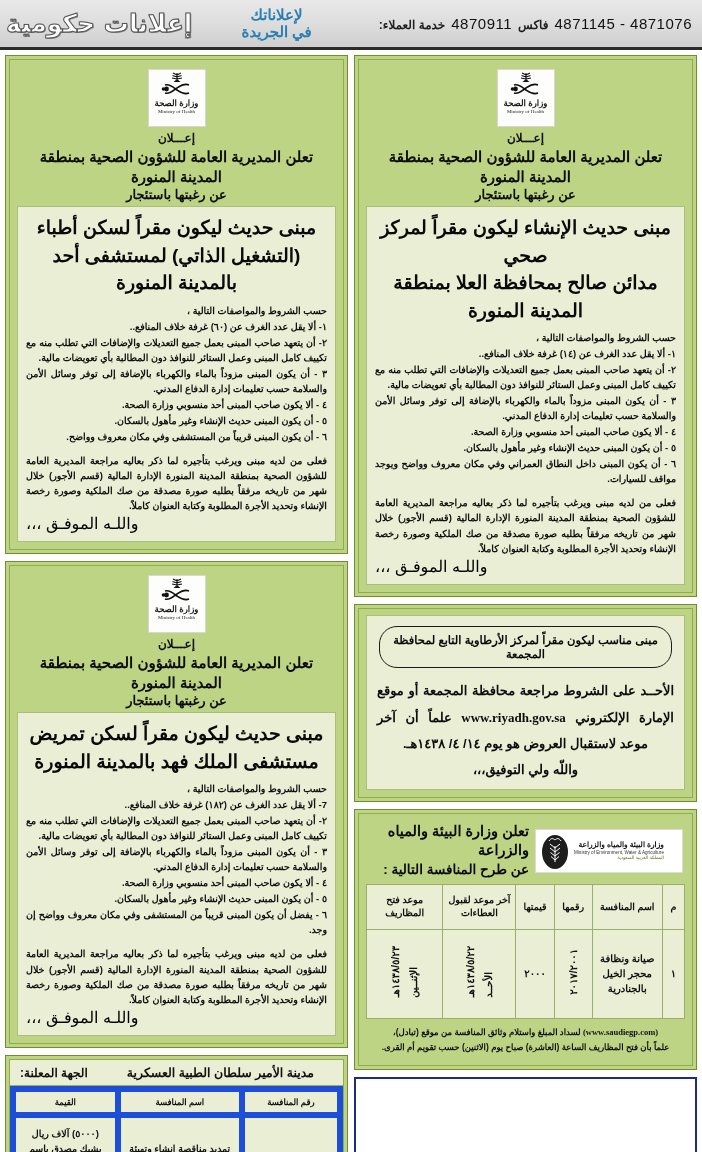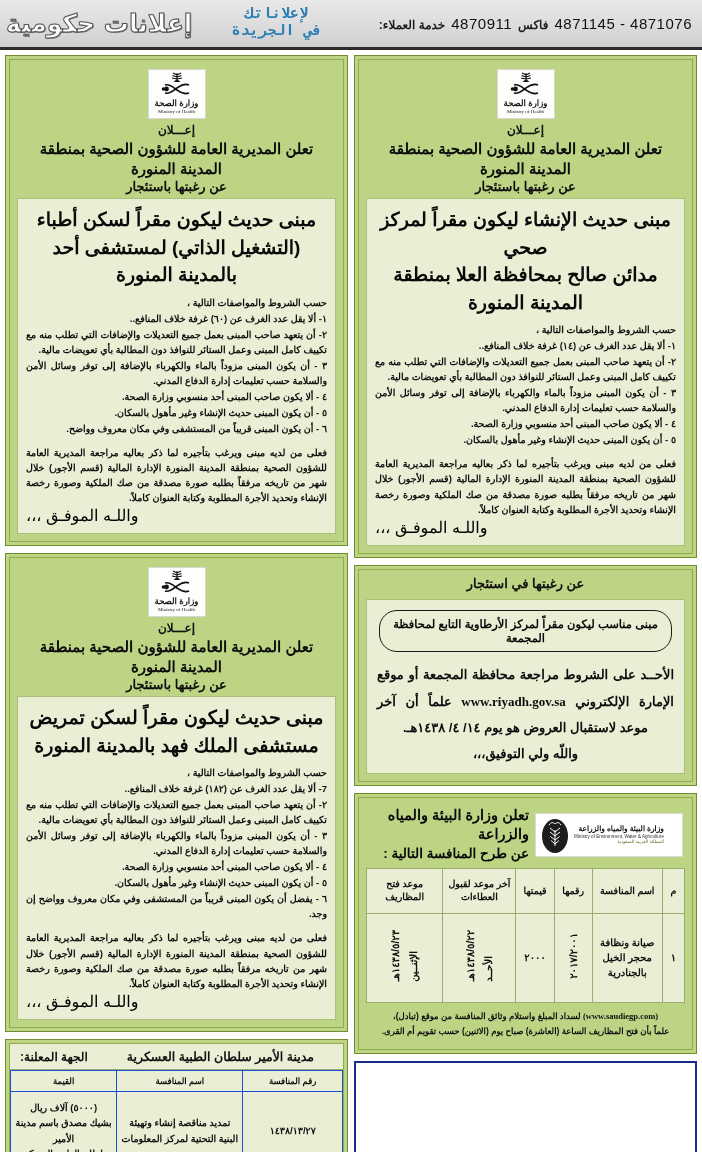--- a/index.html
+++ b/index.html
@@ -33,21 +33,21 @@
     font-weight: bold;
     color: #ffffff;
     -webkit-text-stroke: 1px #555;
     text-shadow: 0 0 1px #444, 1px 1px 0 #888;
     letter-spacing: 1px;
     direction: rtl;
     white-space: nowrap;
   }
   .hdr-blue {
     color: #2a7fb5;
-    font-family: Liberation Mono, monospace;
+    font-family: Liberation Serif, serif;
     font-weight: bold;
     font-size: 15px;
     line-height: 1.08;
     text-align: center;
     direction: rtl;
     margin-right: 12px;
     white-space: nowrap;
   }
   .hdr-phones {
     display: flex;
@@ -104,21 +104,21 @@
     background: #bdd484;
   }
 
   .logo-wrap {
     display: flex;
     justify-content: center;
     margin: 3px 0 4px 0;
   }
   .moh-logo {
     width: 58px;
-    height: 50px;
+    height: 58px;
     background: #fdfdfb;
     border: 1px solid #d8d8d0;
     display: flex;
     flex-direction: column;
     align-items: center;
     justify-content: flex-start;
     padding-top: 2px;
     box-sizing: border-box;
   }
   .moh-logo svg { display: block; }
@@ -386,21 +386,21 @@
     flex: 1;
     text-align: center;
     padding: 5px 4px;
   }
   table.psmt {
     width: 100%;
     border-collapse: collapse;
     table-layout: fixed;
   }
   table.psmt th, table.psmt td {
-    border: 1px solid #1d4ed8;
+    border: 6px solid #1d4ed8;
     text-align: center;
     vertical-align: middle;
     color: #111;
     font-weight: bold;
   }
   table.psmt th { font-size: 8.5px; padding: 5px 2px; }
   table.psmt td { font-size: 9.5px; padding: 8px 4px; line-height: 1.6; }
 
   
   .jaz {
@@ -600,33 +600,33 @@
             <span class="ln">مبنى حديث الإنشاء ليكون مقراً لمركز صحي</span>
             <span class="ln">مدائن صالح بمحافظة العلا بمنطقة المدينة المنورة</span>
           </div>
           <div class="cond-head">حسب الشروط والمواصفات التالية ،</div>
           <ol class="conds">
             <li>١- ألا يقل عدد الغرف عن (١٤) غرفة خلاف المنافع..</li>
             <li>٢- أن يتعهد صاحب المبنى بعمل جميع التعديلات والإضافات التي تطلب منه مع تكييف كامل المبنى وعمل الستائر للنوافذ دون المطالبة بأي تعويضات مالية.</li>
             <li>٣ - أن يكون المبنى مزوداً بالماء والكهرباء بالإضافة إلى توفر وسائل الأمن والسلامة حسب تعليمات إدارة الدفاع المدني.</li>
             <li>٤ - ألا يكون صاحب المبنى أحد منسوبي وزارة الصحة.</li>
             <li>٥ - أن يكون المبنى حديث الإنشاء وغير مأهول بالسكان.</li>
+            <li>٦ - أن يكون المبنى داخل النطاق العمراني وفي مكان معروف وواضح ويوجد مواقف للسيارات.</li>
           </ol>
           <div class="note">فعلى من لديه مبنى ويرغب بتأجيره لما ذكر بعاليه مراجعة المديرية العامة للشؤون الصحية بمنطقة المدينة المنورة الإدارة المالية (قسم الأجور) خلال شهر من تاريخه مرفقاً بطلبه صورة مصدقة من صك الملكية وصورة رخصة الإنشاء وتحديد الأجرة المطلوبة وكتابة العنوان كاملاً.</div>
           <div class="note-final">
             <span>واللـه الموفـق ،،،</span>
             <span></span>
           </div>
         </div>
       </div>
     </div>
 
     <div class="ad">
       <div class="ad-inner">
-        <div class="riyadh-sub">عن رغبتها في استئجار</div>
         <div class="riyadh-body">
           <div class="pill">مبنى مناسب ليكون مقراً لمركز الأرطاوية التابع لمحافظة المجمعة</div>
           <div class="riyadh-para">
             <span>الأحــد على الشروط مراجعة محافظة المجمعة أو موقع الإمارة الإلكتروني</span>
             <span class="url">www.riyadh.gov.sa</span>
             <span>علماً أن آخر موعد لاستقبال العروض هو يوم ١٤/ ٤/ ١٤٣٨هـ.</span>
           </div>
           <div class="riyadh-close">واللّه ولي التوفيق،،،</div>
         </div>
       </div>

